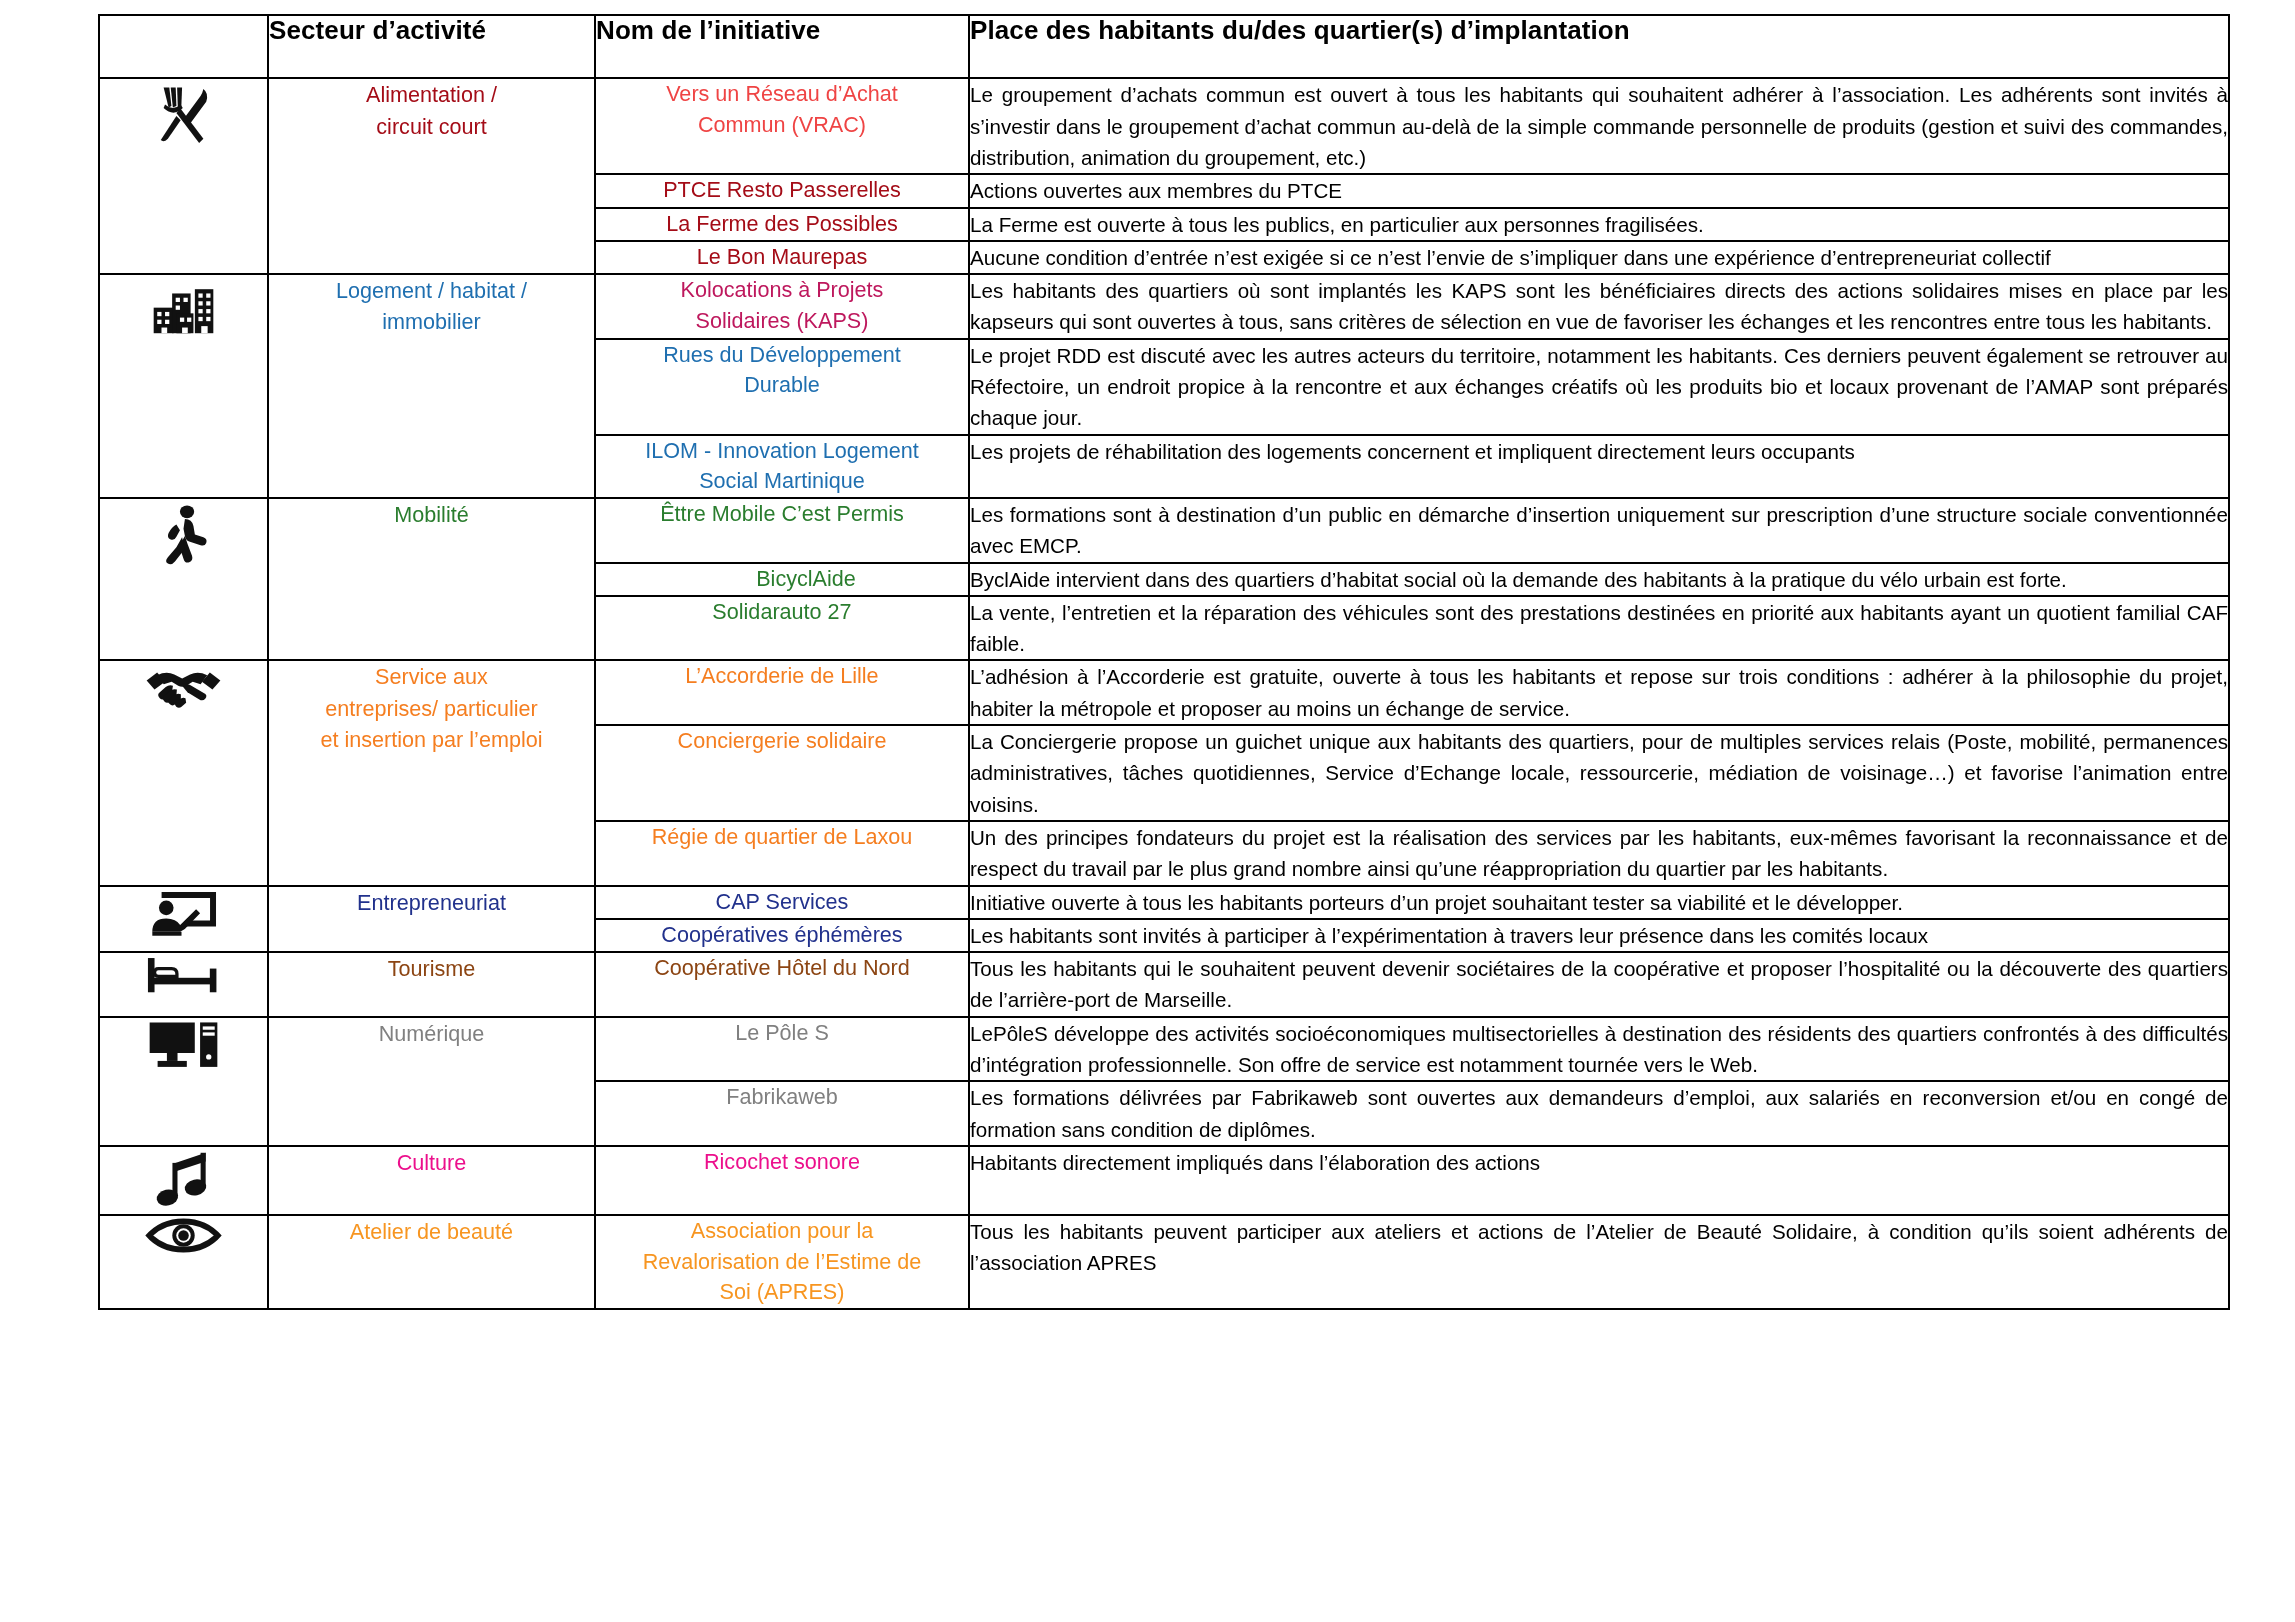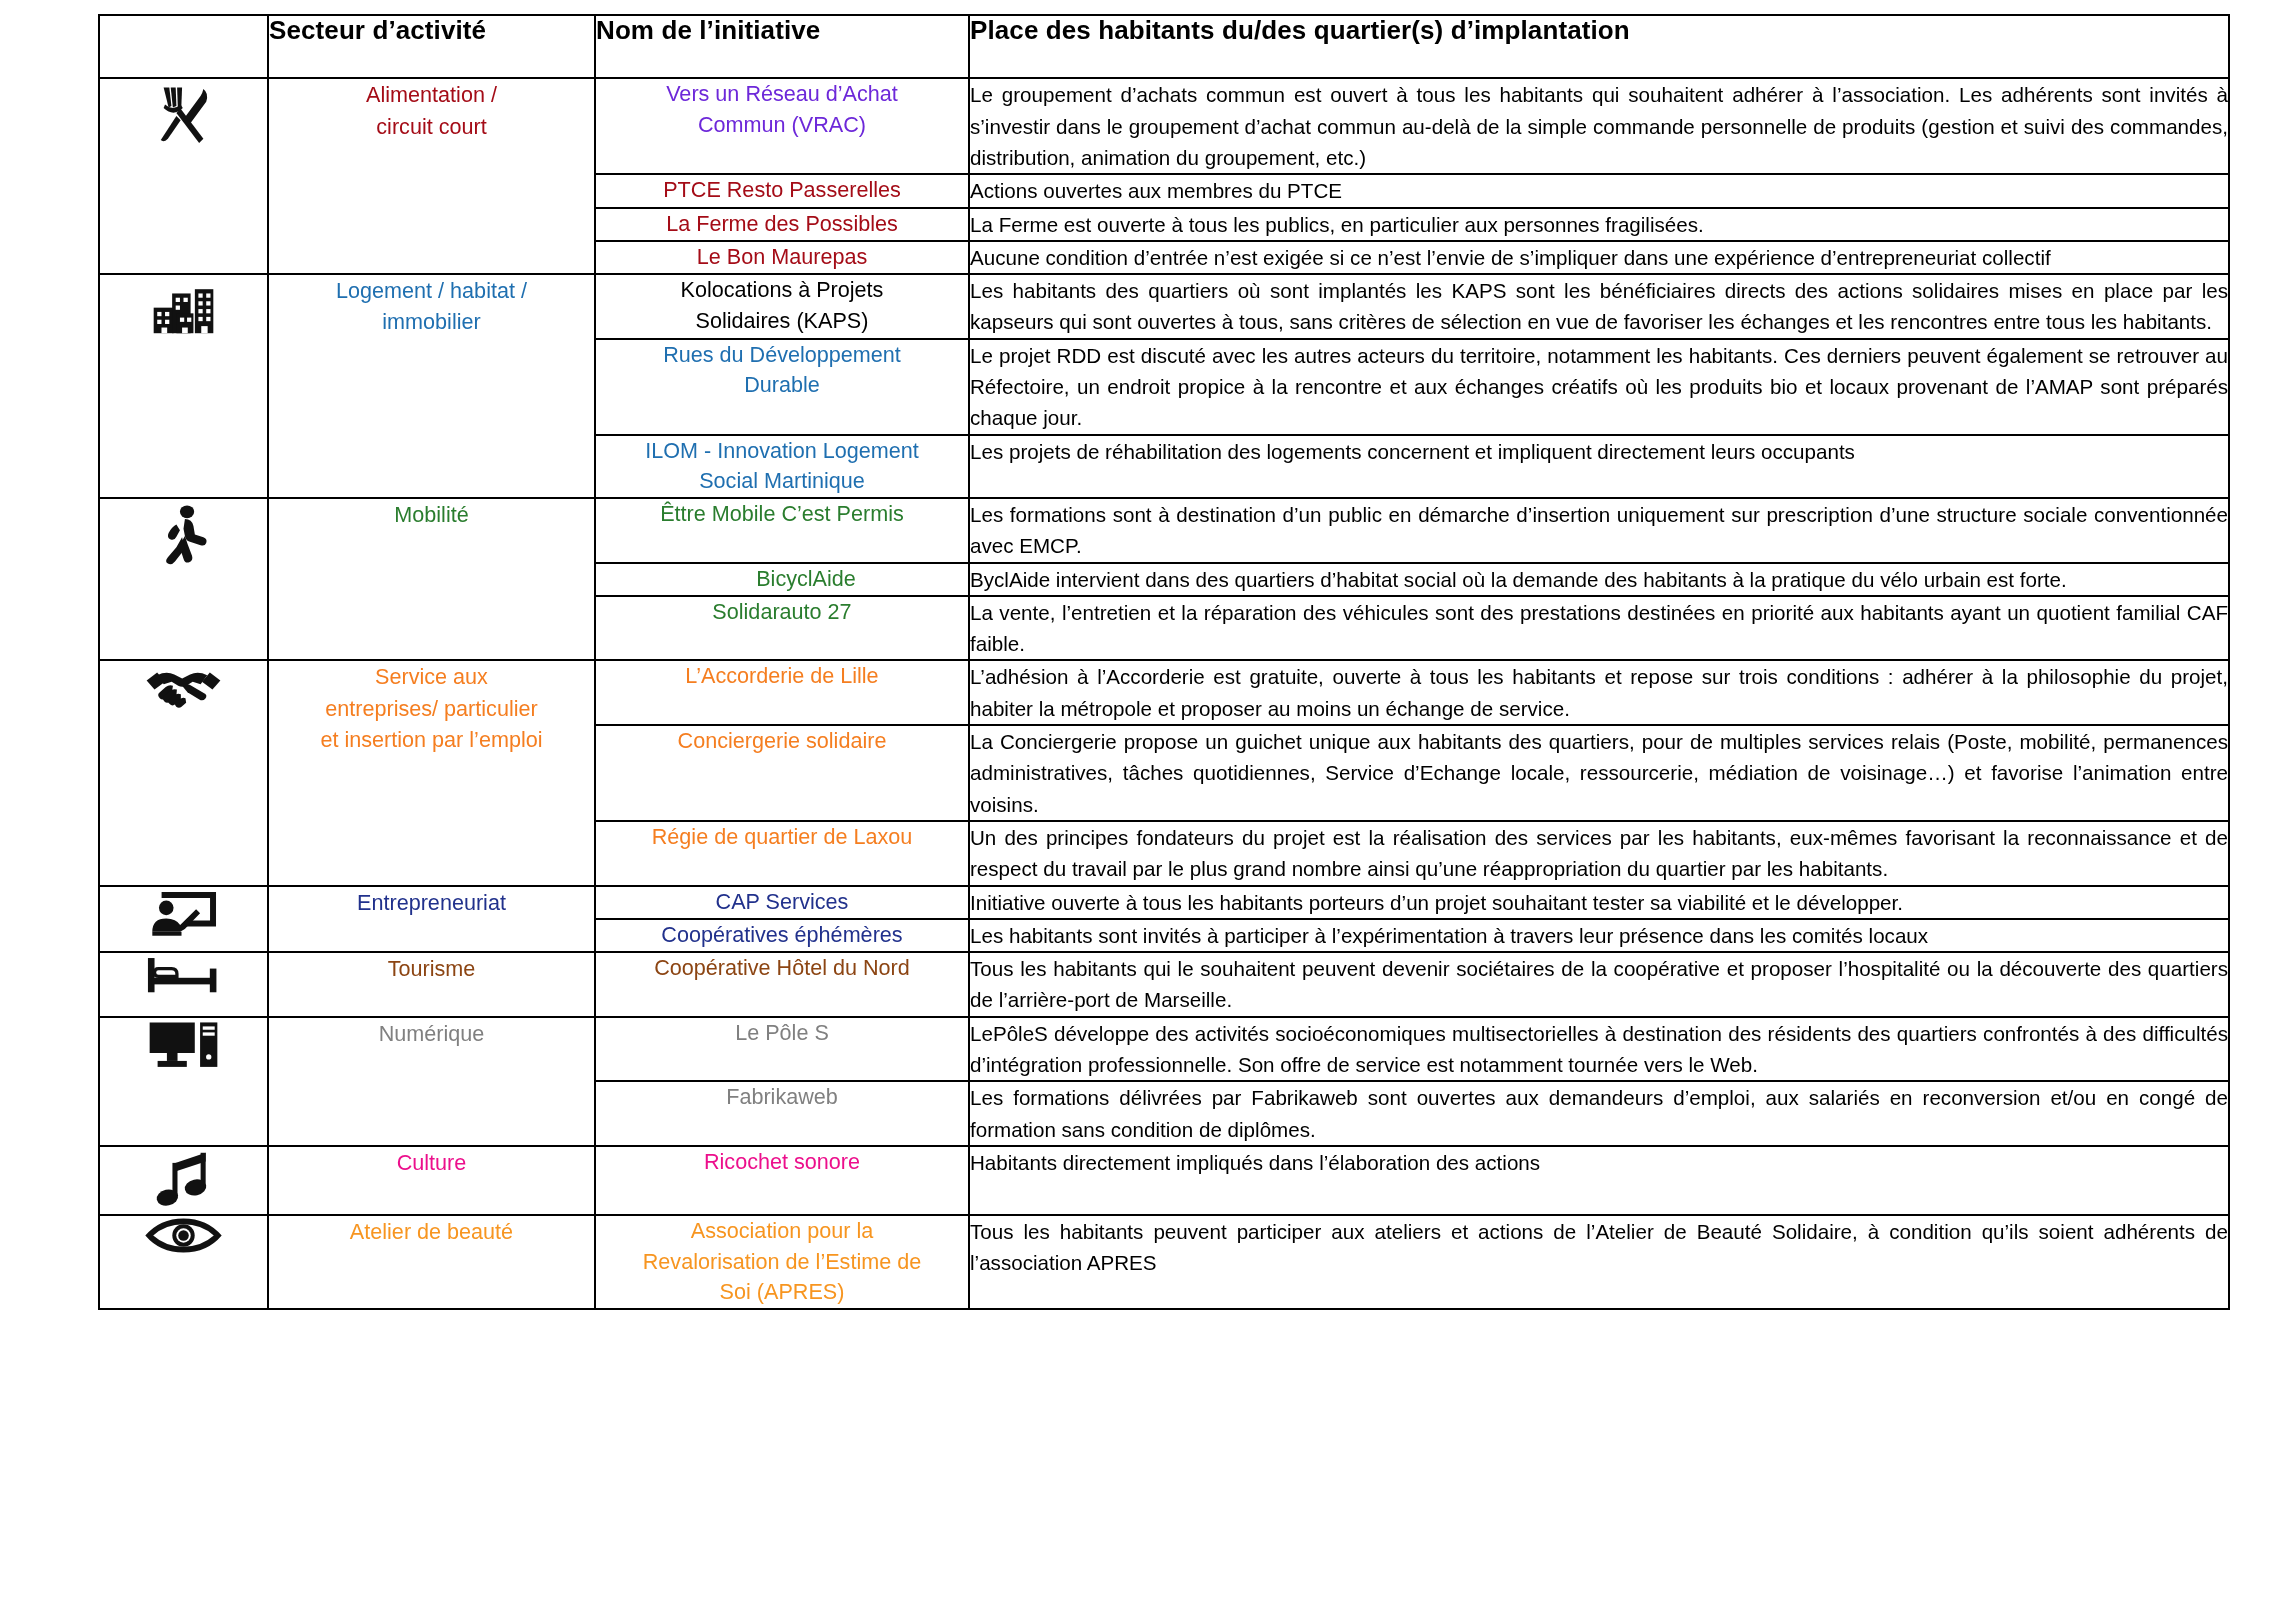--- a/index.html
+++ b/index.html
@@ -128,21 +128,21 @@
                   <path d="M22 12 L30 12 L33 38 L29 40 Z"></path>
                   <path d="M32 12 L39 12 L40 38 L35 40 Z"></path>
                   <path d="M41 12 L48 12 L47 38 L42 40 Z"></path>
                   <path d="M24 36 Q35 46 46 36 L49 41 Q36 54 22 41 Z"></path>
                   <path d="M46 42 L78 84 L72 90 L40 48 Z"></path>
                   <path d="M78 14 Q86 20 82 32 L60 62 L52 54 L74 24 Q77 19 78 14 Z"></path>
                   <path d="M28 84 Q22 90 18 86 L40 52 L46 58 Z"></path>
                 </g>
               </svg></span></td>
           <td class="sector-cell" rowspan="4" style="color: rgb(164, 12, 23);">Alimentation /<br>circuit court</td>
-          <td class="name-cell" style="color: #6d28d9;">Vers un Réseau d’Achat<br>Commun (VRAC)</td>
+          <td class="name-cell" style="color: #ef4444;">Vers un Réseau d’Achat<br>Commun (VRAC)</td>
           <td class="desc-cell">Le groupement d’achats commun est ouvert à tous les habitants qui souhaitent adhérer à l’association.  Les adhérents sont invités à s’investir dans le groupement d’achat commun au-delà de la simple commande personnelle de produits (gestion et suivi des commandes, distribution, animation du groupement, etc.)</td>
         </tr>
         <tr>
           <td class="name-cell" style="color: rgb(164, 12, 23);">PTCE  Resto Passerelles</td>
           <td class="desc-cell">Actions ouvertes aux membres du PTCE</td>
         </tr>
         <tr>
           <td class="name-cell" style="color: rgb(164, 12, 23);">La Ferme des Possibles</td>
           <td class="desc-cell">La Ferme est ouverte à tous les publics, en particulier aux personnes fragilisées.</td>
         </tr>
@@ -175,21 +175,21 @@
                     <rect x="82" y="37" width="6" height="6"></rect>
                     <rect x="71" y="48" width="6" height="6"></rect>
                     <rect x="82" y="48" width="6" height="6"></rect>
                     <rect x="71" y="59" width="6" height="6"></rect>
                     <rect x="82" y="59" width="6" height="6"></rect>
                     <rect x="75" y="72" width="9" height="10"></rect>
                   </g>
                 </g>
               </svg></span></td>
           <td class="sector-cell" rowspan="3" style="color: rgb(31, 111, 176);">Logement / habitat /<br>immobilier</td>
-          <td class="name-cell" style="color: #000000;">Kolocations à Projets<br>Solidaires (KAPS)</td>
+          <td class="name-cell" style="color: #be185d;">Kolocations à Projets<br>Solidaires (KAPS)</td>
           <td class="desc-cell">Les habitants des quartiers où sont implantés les KAPS sont les bénéficiaires directs des actions solidaires mises en place par les kapseurs qui sont ouvertes à tous, sans critères de sélection en vue de favoriser les échanges et les rencontres entre tous les habitants.</td>
         </tr>
         <tr>
           <td class="name-cell" style="color: rgb(31, 111, 176);">Rues du Développement<br>Durable</td>
           <td class="desc-cell">Le projet RDD est discuté avec les autres acteurs du territoire, notamment les habitants. Ces derniers peuvent également se retrouver au Réfectoire, un endroit propice à la rencontre et aux échanges créatifs où les produits bio et locaux provenant de l’AMAP sont préparés chaque jour.</td>
         </tr>
         <tr>
           <td class="name-cell" style="color: rgb(31, 111, 176);">ILOM - Innovation Logement<br>Social Martinique</td>
           <td class="desc-cell">Les projets de réhabilitation des logements concernent et impliquent directement leurs occupants</td>
         </tr>

